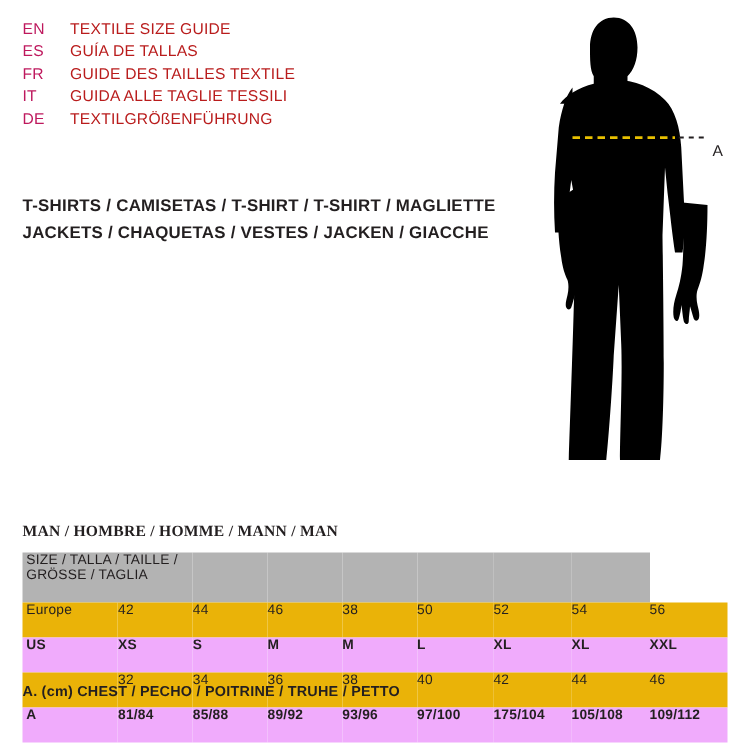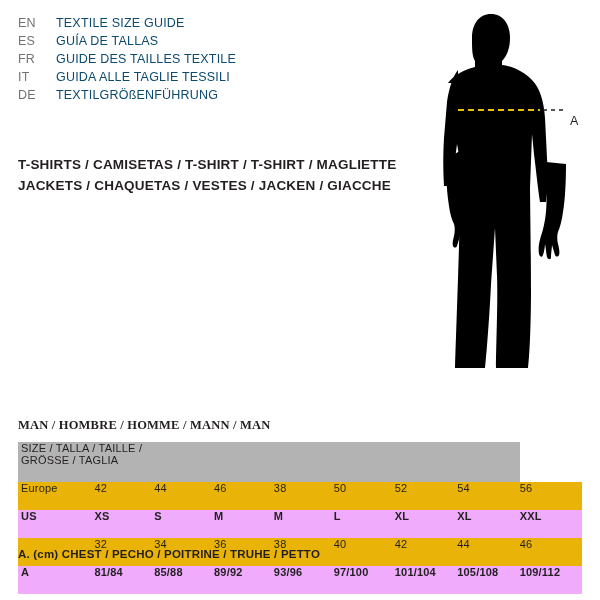--- a/index.html
+++ b/index.html
@@ -27,24 +27,24 @@
   .lang-row {
     display: flex;
     align-items: baseline;
     height: 18px;
     font-size: 12.5px;
     letter-spacing: .2px;
   }
   .lang-code {
     width: 38px;
     flex: 0 0 38px;
-    color: #737373;
+    color: #be185d;
   }
   .lang-text {
-    color: #0c4a6e;
+    color: #b91c1c;
     white-space: nowrap;
   }
 
   
   .category-block {
     position: absolute;
     left: 18px;
     top: 110px;
     width: 400px;
     margin-top: 44px;
@@ -237,20 +237,20 @@
       <td class="cell">46</td>
     </tr>
 
     <tr class="band-white">
       <td class="col-label">A</td>
       <td class="cell">81/84</td>
       <td class="cell">85/88</td>
       <td class="cell">89/92</td>
       <td class="cell">93/96</td>
       <td class="cell">97/100</td>
-      <td class="cell">101/104</td>
+      <td class="cell">175/104</td>
       <td class="cell">105/108</td>
       <td class="cell">109/112</td>
     </tr>
   </tbody>
 </table>
 
 <div class="footnote">A. (cm) CHEST / PECHO / POITRINE / TRUHE / PETTO</div>
 
 </body></html>

